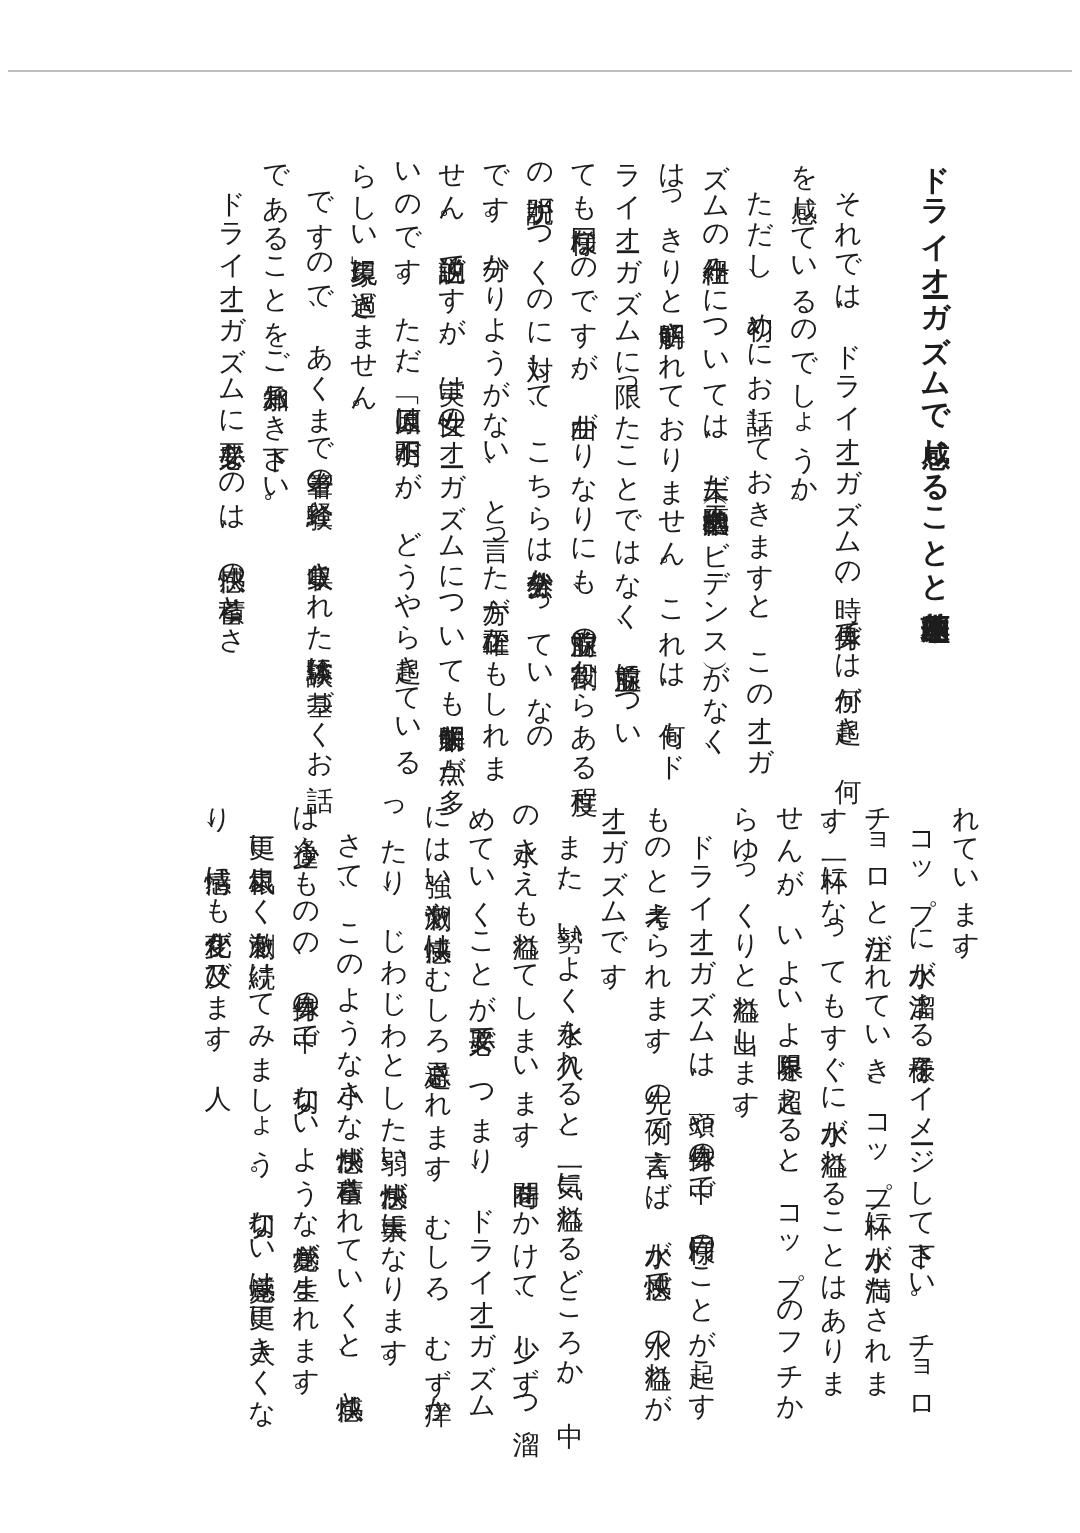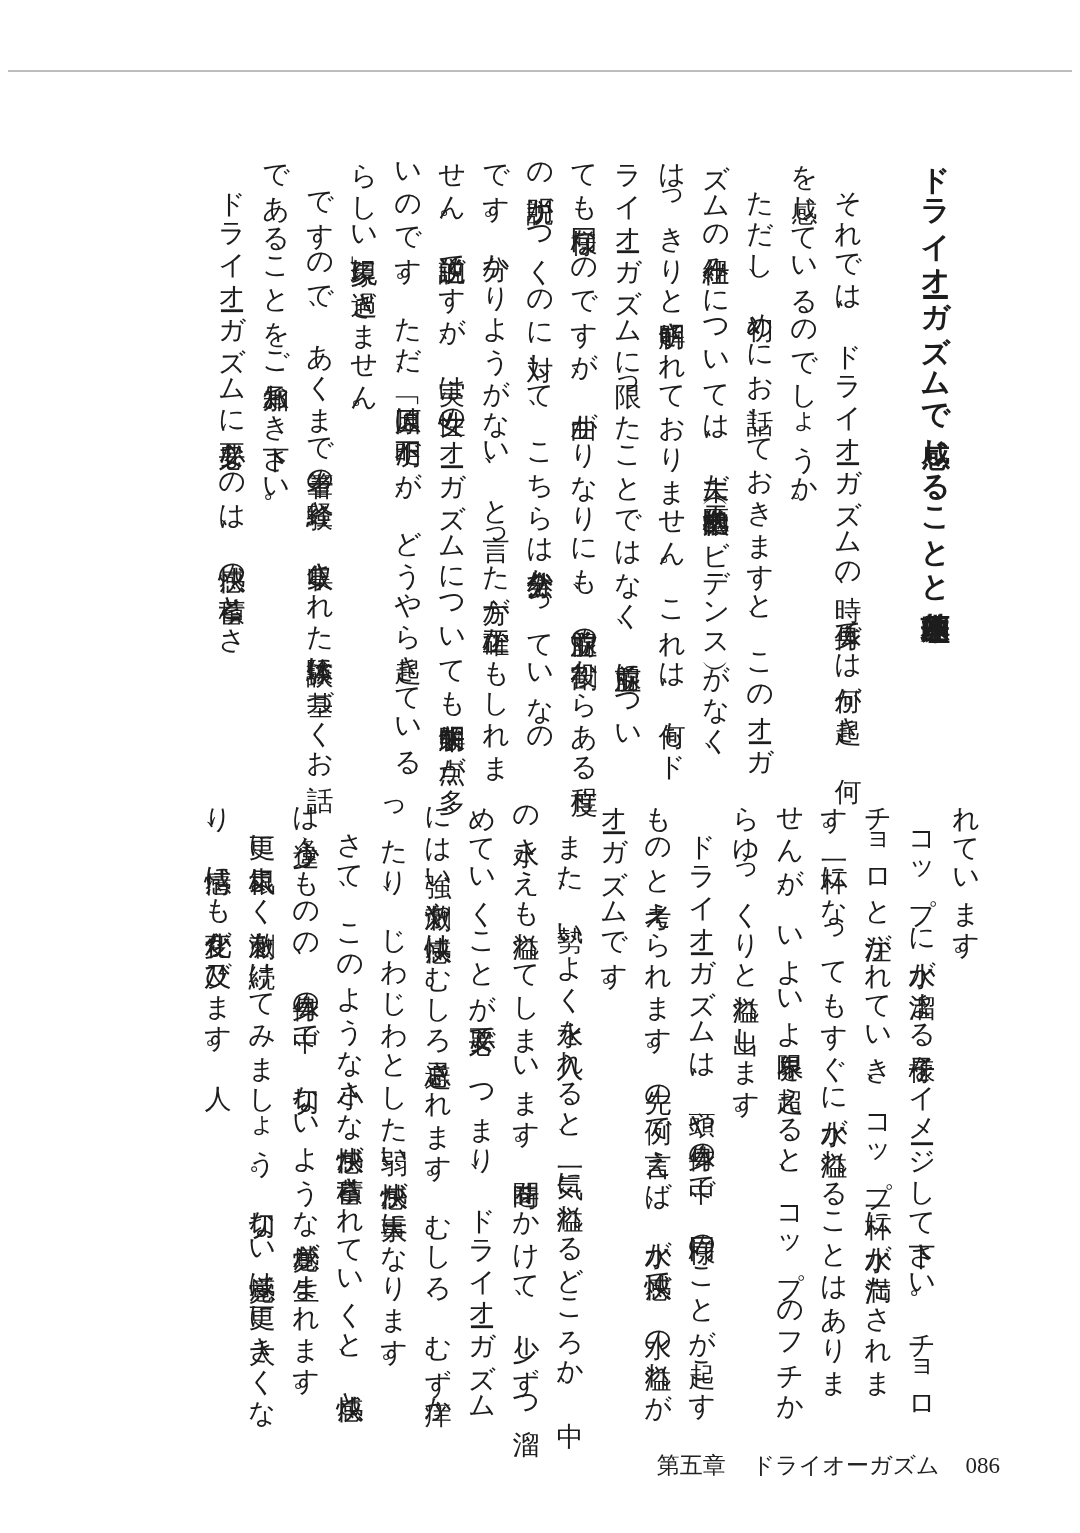--- a/index.html
+++ b/index.html
@@ -77,19 +77,14 @@
 
   <section class="vblock bottom">
     <p class="no-indent">れています。</p>
     <p>コップに水が溜まる様子をイメージして下さい。チョロチョロと注がれていき、コップ一杯に水が満たされます。一杯になってもすぐに水が溢れることはありませんが、いよいよ限界を超えると、コップのフチからゆっくりと溢れ出します。</p>
     <p>ドライオーガズムは、頭や身体の中で、同様のことが起こすものと考えられます。先の例で言えば、水が快感で、水の溢れがオーガズムです。</p>
     <p>また、勢いよく水を入れると、一気に溢れるどころか、中の水さえも溢れてしまいます。時間をかけて、少しずつ溜めていくことが必要で、つまり、ドライオーガズムには強い刺激や快感はむしろ忌避されます。むしろ、むず痒かったり、じわじわとした弱い快感が大事になります。</p>
     <p>さて、このような小さな快感が蓄積されていくと、快感とは少々違うものの、身体の中で、切ないような感覚が生まれます。</p>
     <p>更に根気よく刺激を続けてみましょう。切ない感覚は更に大きくなり、感情にも変化が及びます。人</p>
   </section>
 
-  <footer class="footer">
-    <span>第五章</span>
-    <span>ドライオーガズム</span>
-    <span>086</span>
-  </footer>
 
 </div>
 
 </body></html>

